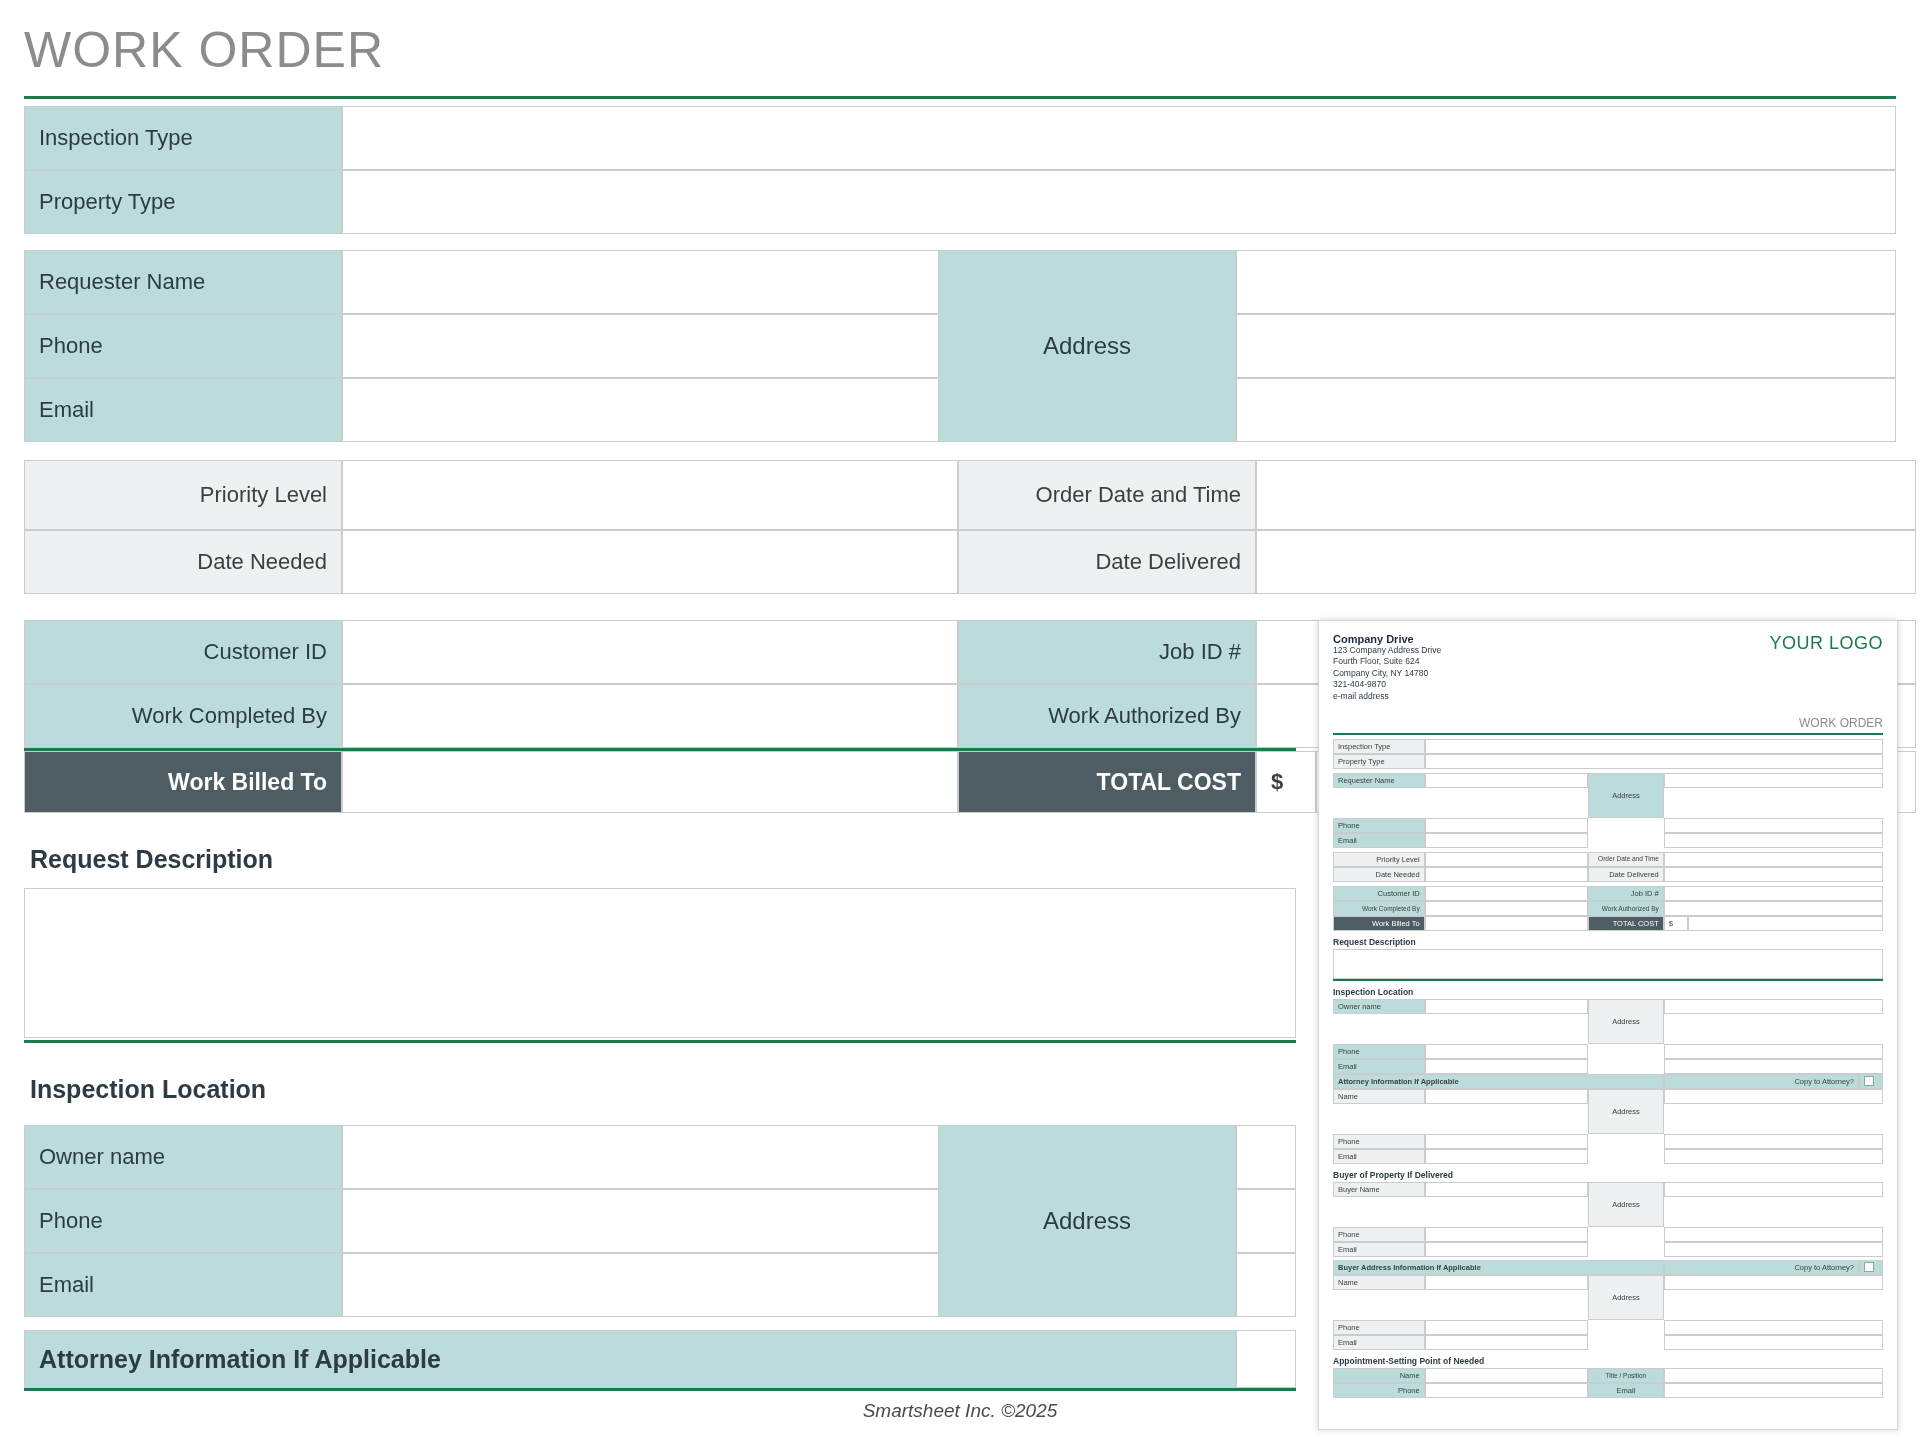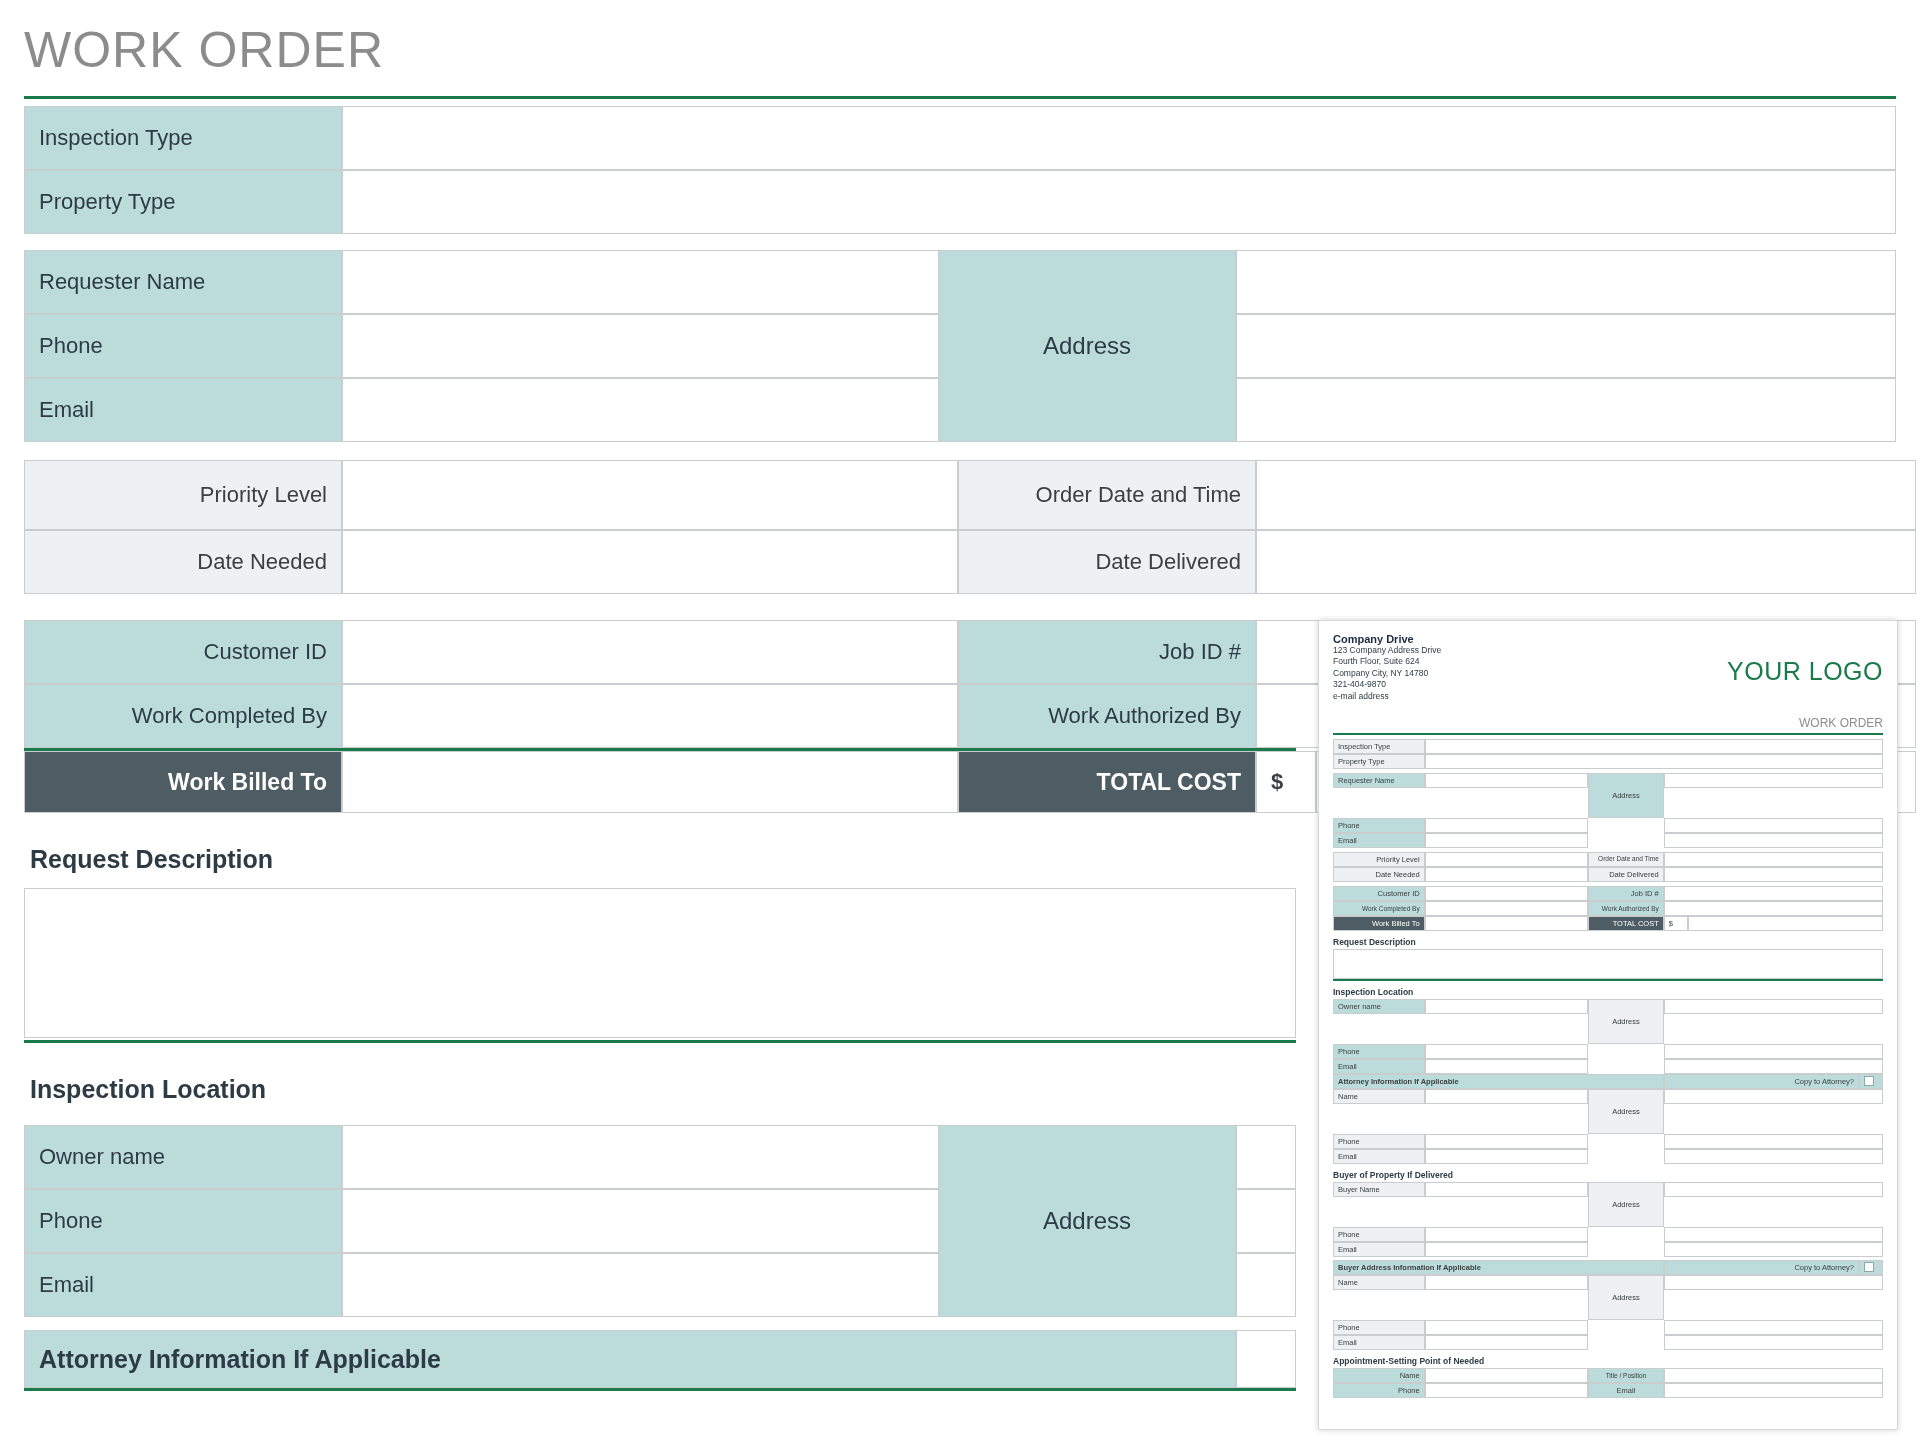--- a/index.html
+++ b/index.html
@@ -63,21 +63,21 @@
     width: 580px; height: 810px;
     background: #ffffff;
     border: 1px solid #d7dadc;
     box-shadow: 0 0 6px rgba(0,0,0,0.18);
     padding: 12px 14px;
     overflow: hidden;
   }
   .t-head { display: flex; justify-content: space-between; }
   .t-company { font-size: 11px; font-weight: bold; color: #1b2a41; }
   .t-addr { font-size: 8.5px; color: #2d3b45; line-height: 1.35; }
-  .t-logo { font-size: 25px; color: #1b7a4b; letter-spacing: .5px; margin-top: 24px; }
+  .t-logo { font-size: 18px; color: #1b7a4b; letter-spacing: .5px; }
   .t-wo { text-align: right; font-size: 12px; color: #8c8c8c; margin-top: 14px; }
   .t-rule { height: 2px; background: #1b7a4b; margin-top: 3px; }
   .t-row { display: flex; }
   .t-cell {
     border: 0.6px solid #c9cdd0; background: #fff;
     font-size: 7.5px; color: #3c4043;
     padding: 0 4px; display: flex; align-items: center;
     height: 15px;
   }
   .t-teal { background: #bcdcdc; }
@@ -190,20 +190,21 @@
   </div>
   <div class="cell lbl-teal center" style="position:absolute; left:938px; top:1125px; width:298px; height:192px; font-size:24px;">Address</div>
   <div class="cell blank" style="position:absolute; left:1236px; top:1125px; width:60px; height:64px;"></div>
   <div class="cell blank" style="position:absolute; left:1236px; top:1189px; width:60px; height:64px;"></div>
   <div class="cell blank" style="position:absolute; left:1236px; top:1253px; width:60px; height:64px;"></div>
 
   <div class="cell lbl-tealbold" style="position:absolute; left:24px; top:1330px; width:1212px; height:58px; font-size:25px;">Attorney Information If Applicable</div>
   <div class="cell blank" style="position:absolute; left:1236px; top:1330px; width:60px; height:58px;"></div>
 
   <div class="footer-rule"></div>
+  <div class="footer">Smartsheet Inc. ©2025</div>
 
   <div class="thumb">
     <div class="t-head">
       <div>
         <div class="t-company">Company Drive</div>
         <div class="t-addr">
           <div>123 Company Address Drive</div>
           <div>Fourth Floor, Suite 624</div>
           <div>Company City, NY 14780</div>
           <div>321-404-9870</div>

